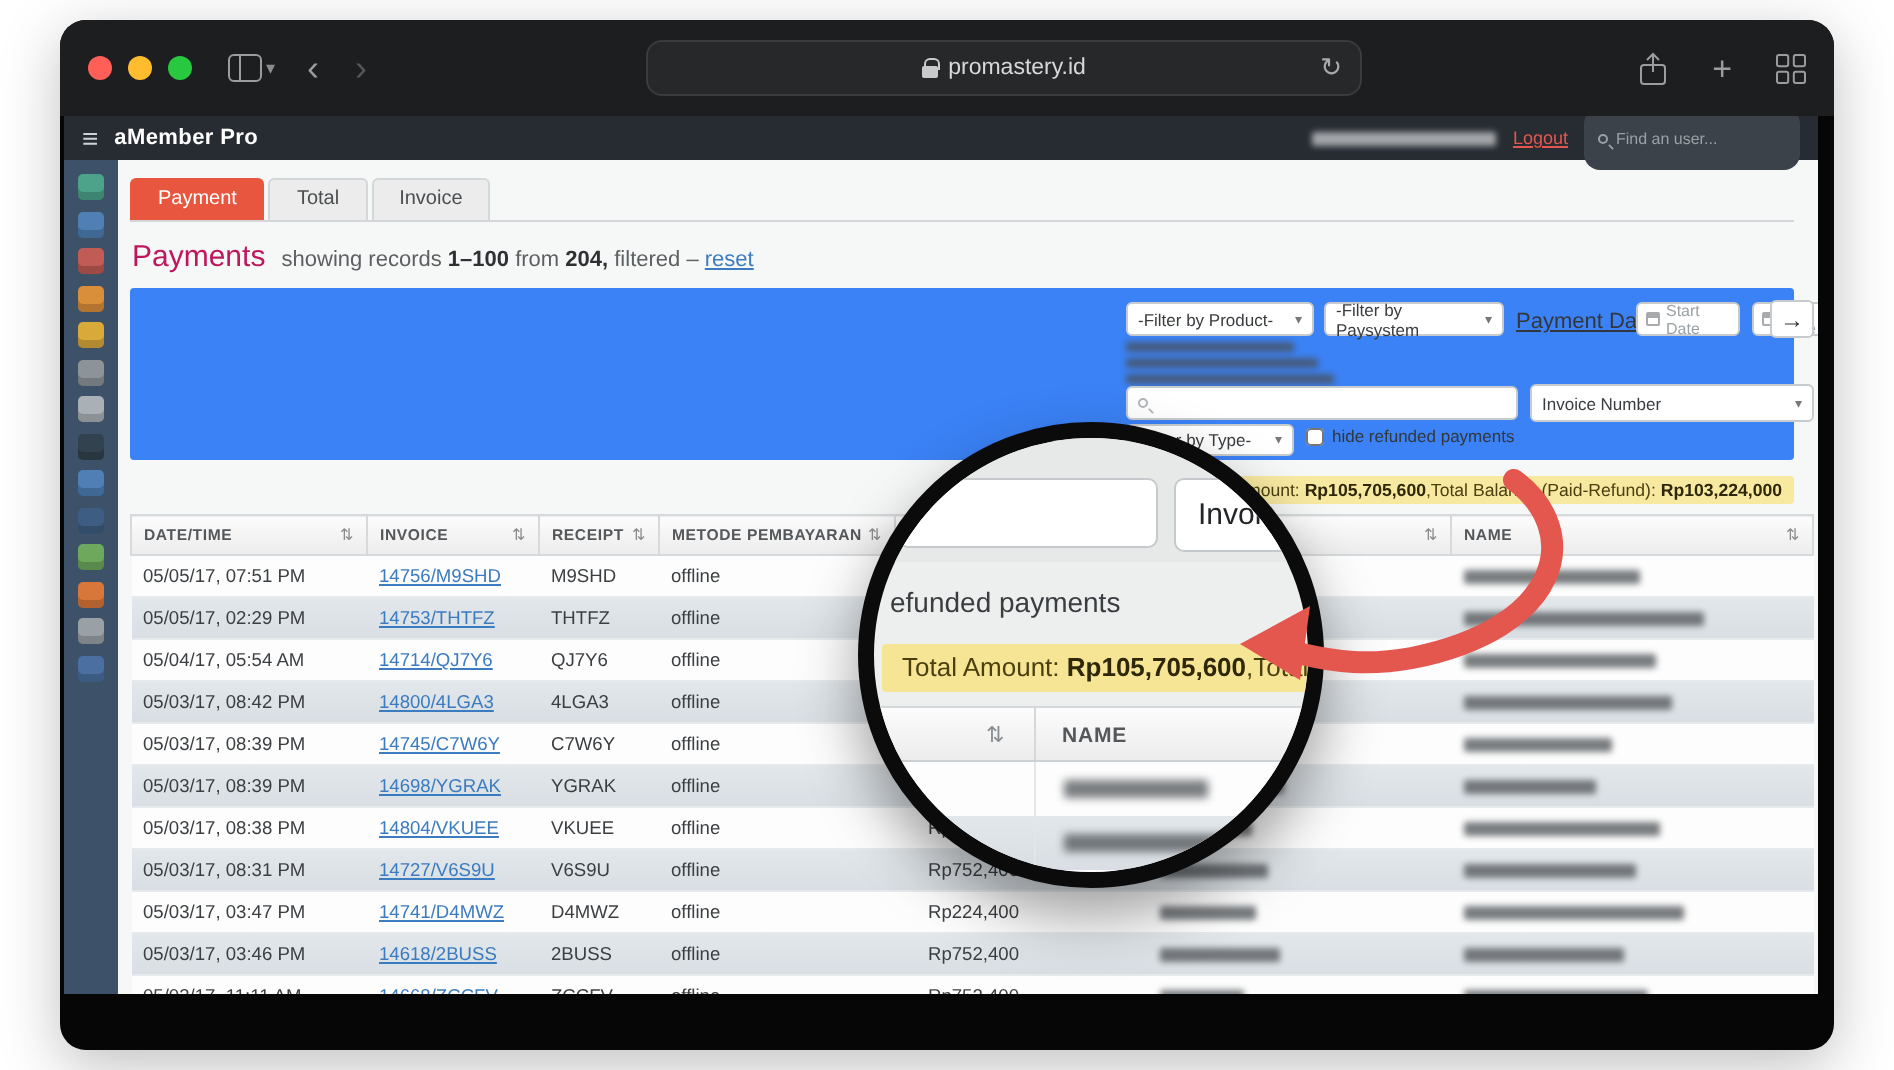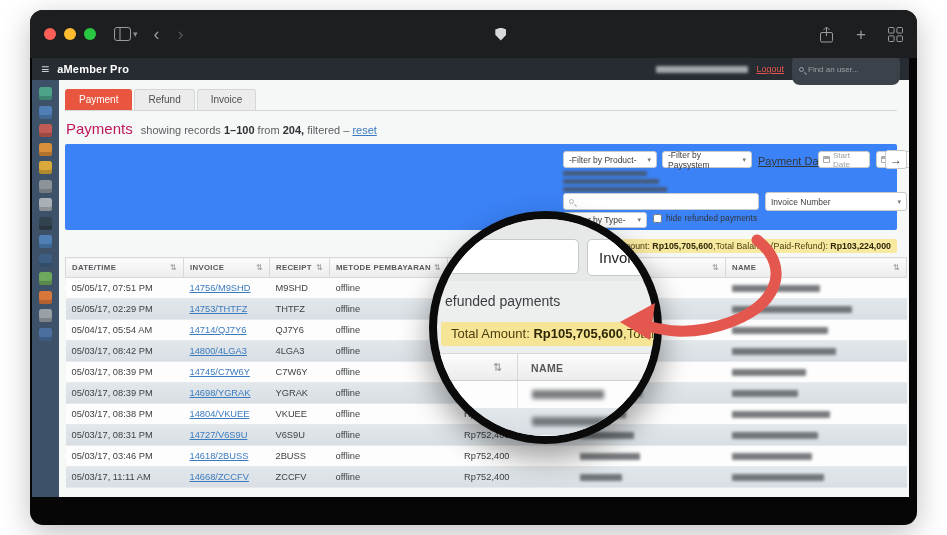--- a/index.html
+++ b/index.html
@@ -163,20 +163,25 @@
       <span class="dot g"></span>
     </div>
     <svg width="17" height="14" viewBox="0 0 17 14">
       <rect x="0.5" y="0.5" width="16" height="13" rx="2.5" fill="none" stroke="#9b9ca0"></rect>
       <line x1="6" y1="1" x2="6" y2="13" stroke="#9b9ca0"></line>
     </svg>
     <span class="chev">▾</span>
     <span class="tb-ico" style="margin-left:16px;font-size:18px;">‹</span>
     <span class="tb-ico dim" style="font-size:18px;">›</span>
     <span class="shield"></span>
+    <div class="url-pill">
+      <span class="lock"></span>
+      <span>promastery.id</span>
+      <span class="url-reload">↻</span>
+    </div>
     <div class="right-icos">
       <svg width="15" height="17" viewBox="0 0 15 17">
         <rect x="1.5" y="6.5" width="12" height="9.5" rx="1.5" fill="none" stroke="#9b9ca0"></rect>
         <line x1="7.5" y1="10" x2="7.5" y2="1.5" stroke="#9b9ca0"></line>
         <polyline points="4.5,4 7.5,1 10.5,4" fill="none" stroke="#9b9ca0"></polyline>
       </svg>
       <span class="tb-ico" style="font-size:17px;margin:0;">+</span>
       <svg width="15" height="15" viewBox="0 0 15 15">
         <rect x="0.5" y="0.5" width="5.6" height="5.6" rx="1" fill="none" stroke="#9b9ca0"></rect>
         <rect x="8.9" y="0.5" width="5.6" height="5.6" rx="1" fill="none" stroke="#9b9ca0"></rect>
@@ -214,21 +219,21 @@
           <span class="sb-ico" style="background: rgb(50, 66, 79);"></span>
           <span class="sb-ico" style="background: rgb(79, 127, 181);"></span>
           <span class="sb-ico" style="background: rgb(61, 94, 130);"></span>
           <span class="sb-ico" style="background: rgb(109, 168, 92);"></span>
           <span class="sb-ico" style="background: rgb(217, 119, 58);"></span>
           <span class="sb-ico" style="background: rgb(154, 161, 166);"></span>
           <span class="sb-ico" style="background: rgb(74, 111, 160);"></span>
         </div>
 
       <div class="content">
-        <div class="tabbar" id="tabbar"><span class="tab active">Payment</span><span class="tab">Refund</span><span class="tab">Invoice</span></div>
+        <div class="tabbar" id="tabbar"><span class="tab active">Payment</span><span class="tab">Total</span><span class="tab">Invoice</span></div>
 
         <div class="title-line">
           <span class="h">Payments</span>
           <span>showing records</span>
           <b>1–100</b>
           <span>from</span>
           <b>204,</b>
           <span>filtered –</span>
           <a class="reset-link" href="#">reset</a>
         </div>
@@ -368,20 +373,30 @@
               </tr>
               <tr>
                 <td>05/03/17, 08:31 PM</td>
                 <td><a class="inv" href="#">14727/V6S9U</a></td>
                 <td>V6S9U</td>
                 <td>offline</td>
                 <td class="amt">Rp752,400</td>
                 <td></td>
                 <td><span class="cell-blur" style="width: 54px;"></span></td>
                 <td><span class="cell-blur" style="width: 86px;"></span></td>
+              </tr>
+              <tr>
+                <td>05/03/17, 03:47 PM</td>
+                <td><a class="inv" href="#">14741/D4MWZ</a></td>
+                <td>D4MWZ</td>
+                <td>offline</td>
+                <td class="amt">Rp224,400</td>
+                <td></td>
+                <td><span class="cell-blur" style="width: 48px;"></span></td>
+                <td><span class="cell-blur" style="width: 110px;"></span></td>
               </tr>
               <tr>
                 <td>05/03/17, 03:46 PM</td>
                 <td><a class="inv" href="#">14618/2BUSS</a></td>
                 <td>2BUSS</td>
                 <td>offline</td>
                 <td class="amt">Rp752,400</td>
                 <td></td>
                 <td><span class="cell-blur" style="width: 60px;"></span></td>
                 <td><span class="cell-blur" style="width: 80px;"></span></td>

